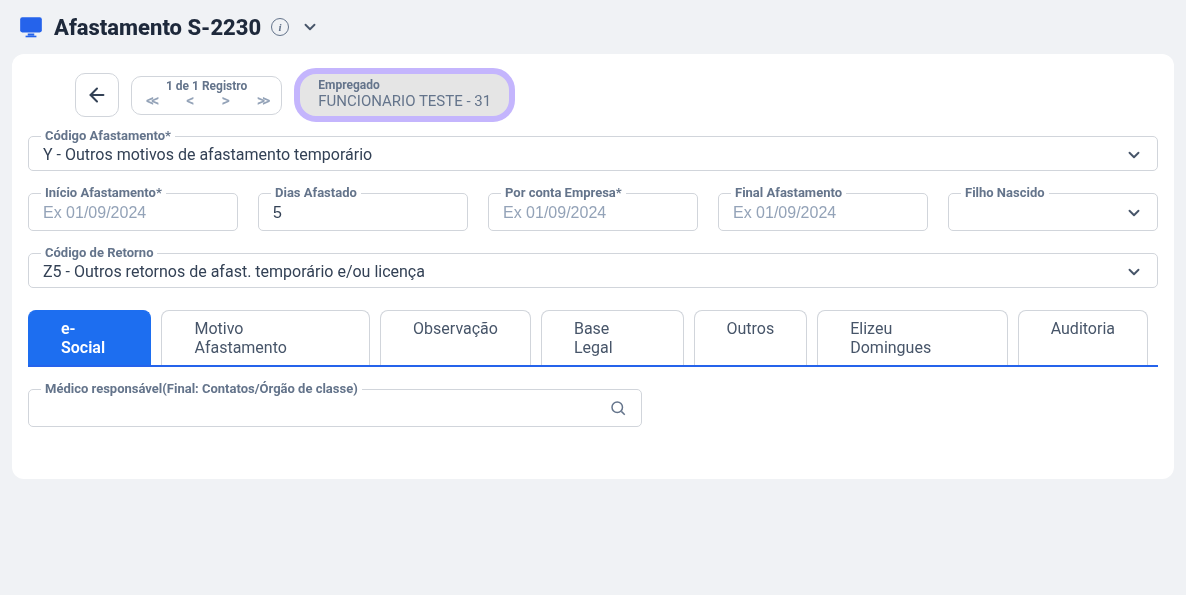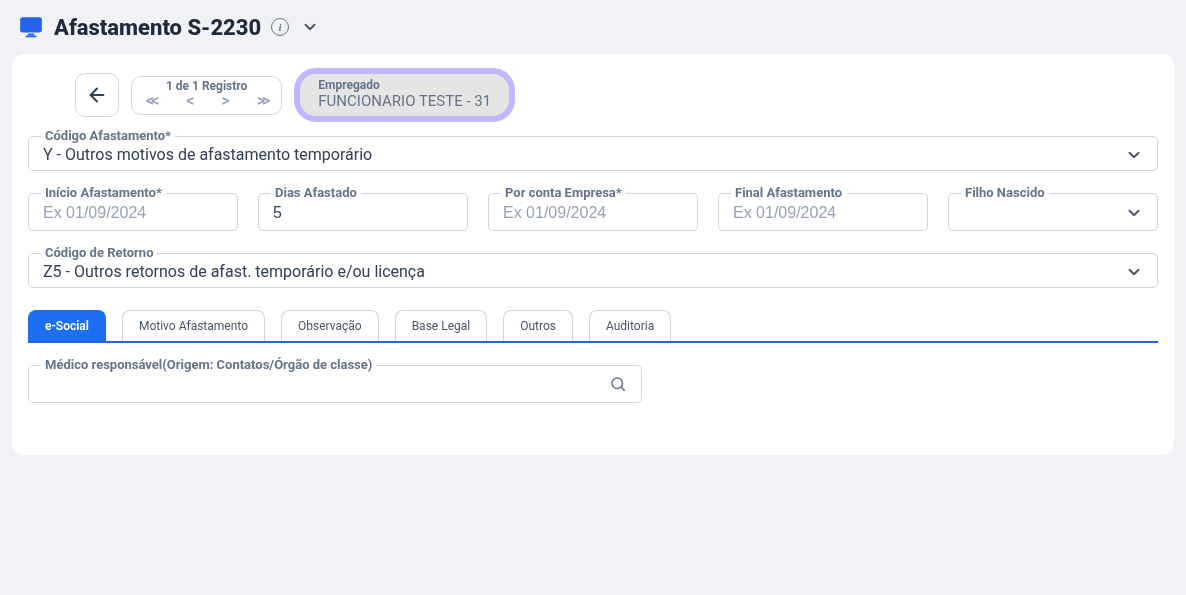--- a/index.html
+++ b/index.html
@@ -168,28 +168,28 @@
     }
     .row-full .field { width: 100%; }
     .row-5 .field { flex: 1 1 0; }
     .tabs {
       display: flex;
       border-bottom: 2px solid #2563eb;
       margin-bottom: 22px;
       gap: 0;
     }
     .tab {
-      padding: 8px 16px;
-      font-size: 12px;
+      padding: 8px 32px;
+      font-size: 16px;
       color: #475569;
       cursor: pointer;
       border: 1px solid #d1d5db;
       border-bottom: none;
       border-radius: 8px 8px 0 0;
-      margin-right: 16px;
+      margin-right: 10px;
       background: #fff;
     }
     .tab.active {
       background: #1d6ef0;
       color: #fff;
       border-color: #1d6ef0;
       font-weight: 600;
     }
     .field.half { flex: 0 0 614px; }
     .search-icon-inline {
@@ -296,27 +296,28 @@
       </span>
     </div>
   </div>
 
   <div class="tabs">
     <div class="tab active">e-Social</div>
     <div class="tab">Motivo Afastamento</div>
     <div class="tab">Observação</div>
     <div class="tab">Base Legal</div>
     <div class="tab">Outros</div>
+    <div class="tab">Elizeu Domingues</div>
     <div class="tab">Auditoria</div>
   </div>
 
 
   <div class="row">
     <div class="field half" style="position:relative">
-      <span class="field-label">Médico responsável(Origem: Contatos/Órgão de classe)</span>
+      <span class="field-label">Médico responsável(Final: Contatos/Órgão de classe)</span>
       <input class="field-input" style="padding-right: 28px;">
       <span class="search-icon-inline">
         <svg width="18" height="18" viewBox="0 0 24 24" fill="none" stroke="currentColor" stroke-width="2">
             <circle cx="11" cy="11" r="7"></circle>
             <line x1="21" y1="21" x2="16.5" y2="16.5"></line>
           </svg>
       </span>
     </div>
   </div>
 

